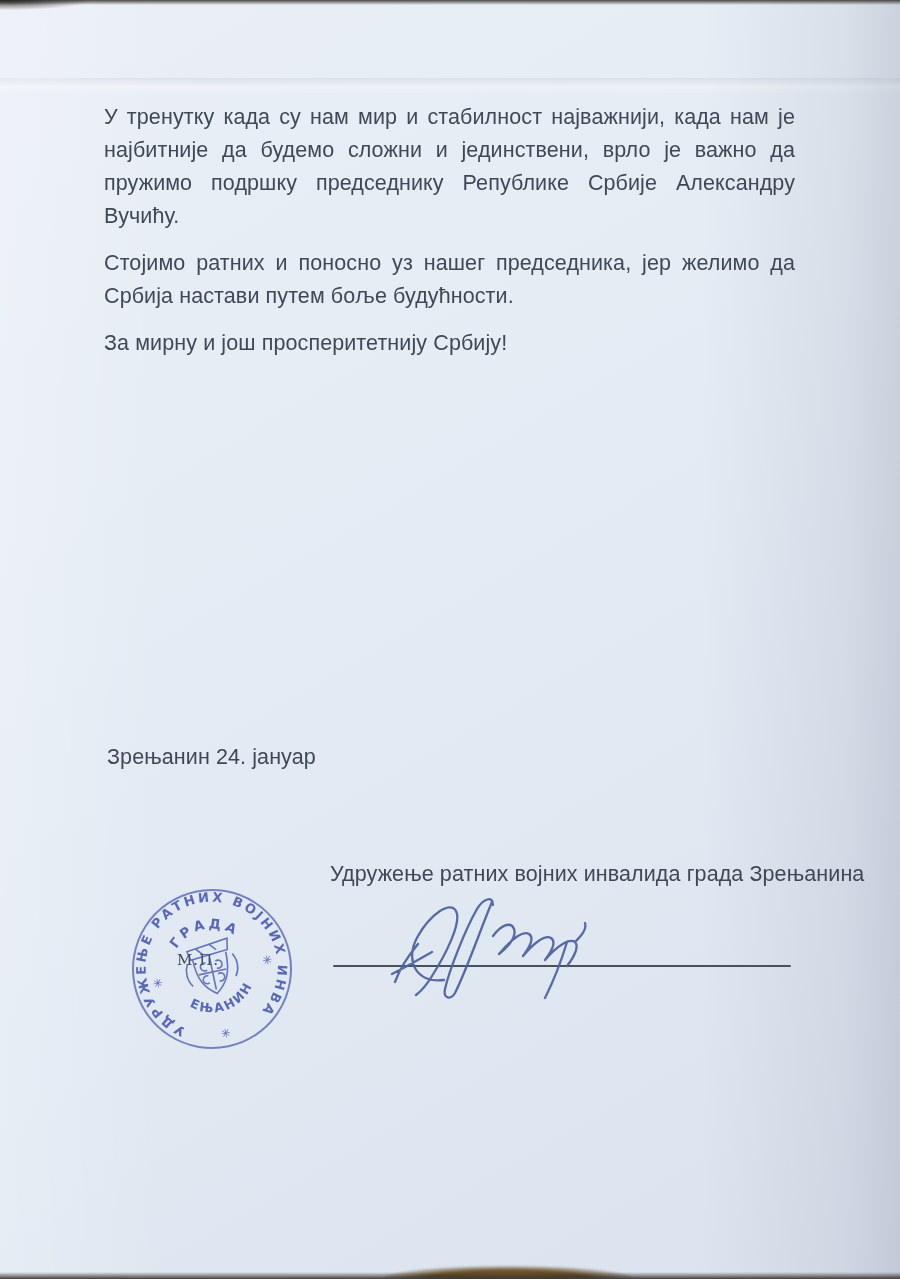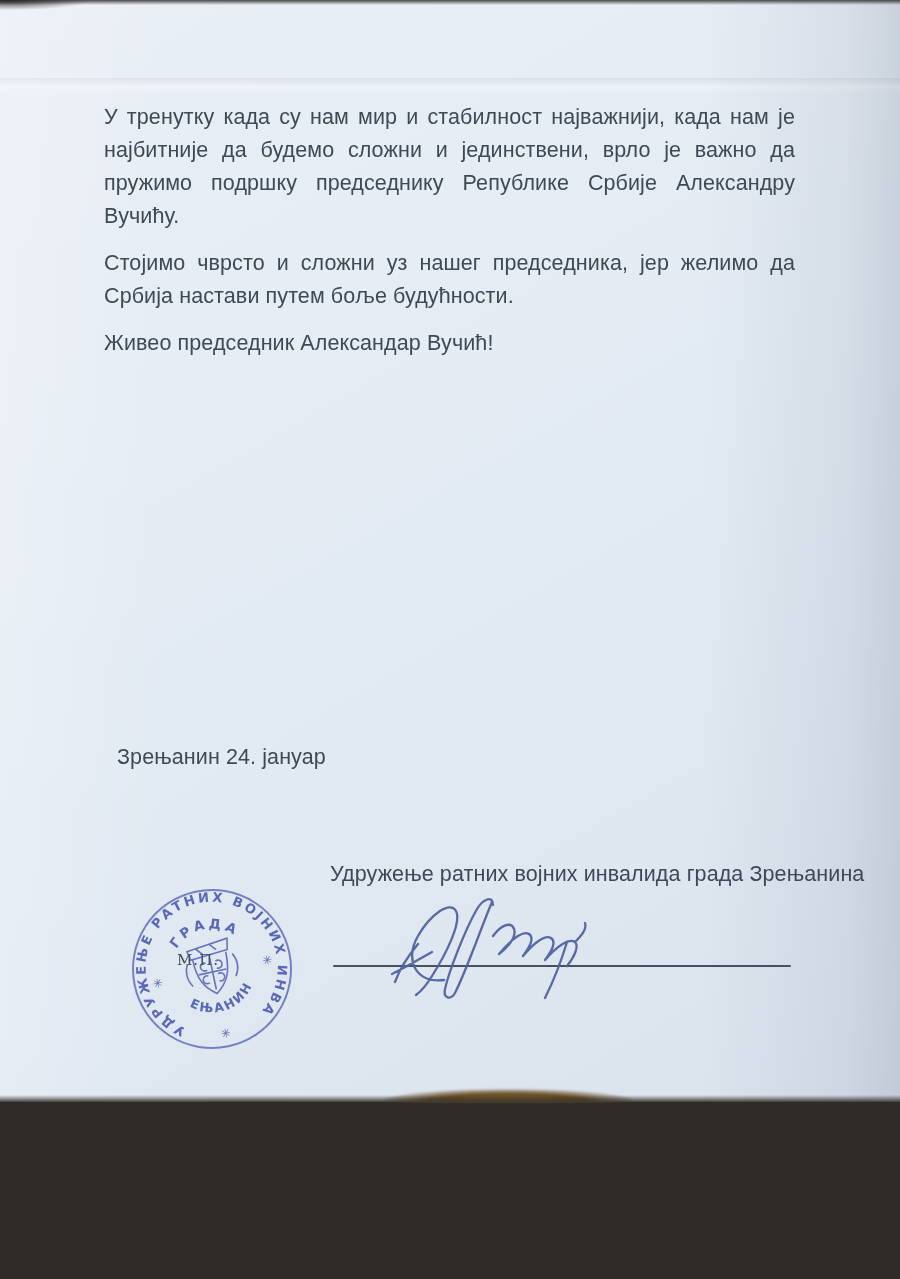--- a/index.html
+++ b/index.html
@@ -2,21 +2,21 @@
 <html><head>
 <meta charset="utf-8">
 <style>
   html,body{margin:0;padding:0;}
   body{
     width:900px;height:1279px;overflow:hidden;
     background:#2e2b28;
     font-family:"Liberation Sans", sans-serif;
   }
   .photo{
-    position:relative;width:900px;height:1102px;
+    position:relative;width:900px;height:1279px;
     background:linear-gradient(150deg,#eaeff6 0%,#e5ecf4 35%,#e0e8f2 65%,#dae2ed 100%);
   }
   
   .shade-right{
     position:absolute;inset:0;pointer-events:none;
     background:linear-gradient(90deg,rgba(255,255,255,.22) 0%,rgba(255,255,255,0) 18%,rgba(0,0,0,0) 78%,rgba(96,106,128,.10) 94%,rgba(96,106,128,.20) 100%);
   }
   .crease{
     position:absolute;left:0;top:78px;width:100%;height:16px;pointer-events:none;
     background:linear-gradient(180deg,rgba(128,138,158,.12) 0%,rgba(255,255,255,.28) 55%,rgba(255,255,255,0) 100%);
@@ -41,21 +41,21 @@
   }
   
   .letter-body{
     position:absolute;left:104px;top:101px;width:691px;
     font-size:21.5px;line-height:33px;color:#3e4955;letter-spacing:.1px;
   }
   .letter-body p{margin:0 0 14px 0;text-align:justify;}
   .letter-body p.short{text-align:left;}
   .dateline{
     position:absolute;left:107px;top:745px;
-    font-size:21.5px;color:#3e4955;letter-spacing:.1px;margin-left:10px;
+    font-size:21.5px;color:#3e4955;letter-spacing:.1px;
   }
   .signatory{
     position:absolute;left:330px;top:862px;
     font-size:21.5px;color:#3e4955;letter-spacing:.1px;
   }
   .sig-line{
     position:absolute;left:333px;top:965px;width:458px;height:2px;
     background:#49515e;border-radius:1px;
   }
   .seal-place{
@@ -69,22 +69,22 @@
 </head>
 <body>
 
 <div class="photo">
 
   <div class="crease"></div>
   <div class="shade-right"></div>
 
   <div class="letter-body">
     <p>У тренутку када су нам мир и стабилност најважнији, када нам је најбитније да будемо сложни и јединствени, врло је важно да пружимо подршку председнику Републике Србије Александру Вучићу.</p>
-    <p>Стојимо чврсто и сложни уз нашег председника, јер желимо да Србија настави путем боље будућности.</p>
-    <p class="short">Живео председник Александар Вучић!</p>
+    <p>Стојимо ратних и поносно уз нашег председника, јер желимо да Србија настави путем боље будућности.</p>
+    <p class="short">За мирну и још просперитетнију Србију!</p>
   </div>
 
   <div class="dateline">Зрењанин 24. јануар</div>
 
   <div class="signatory">Удружење ратних војних инвалида града Зрењанина</div>
 
   <div class="seal-place">М.П.</div>
 
   <svg class="stamp-svg" width="192" height="178" viewBox="0 0 192 178">
     <g transform="rotate(-12 96 87)" stroke="#4151ae" fill="#4151ae">

